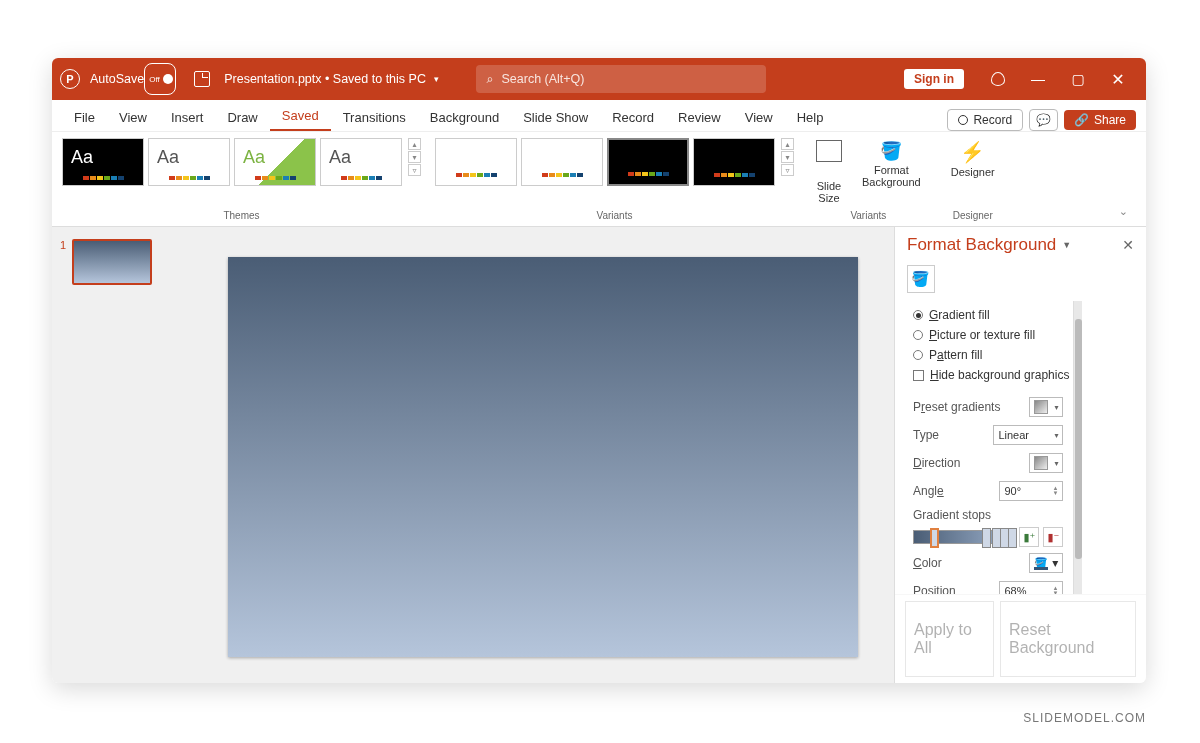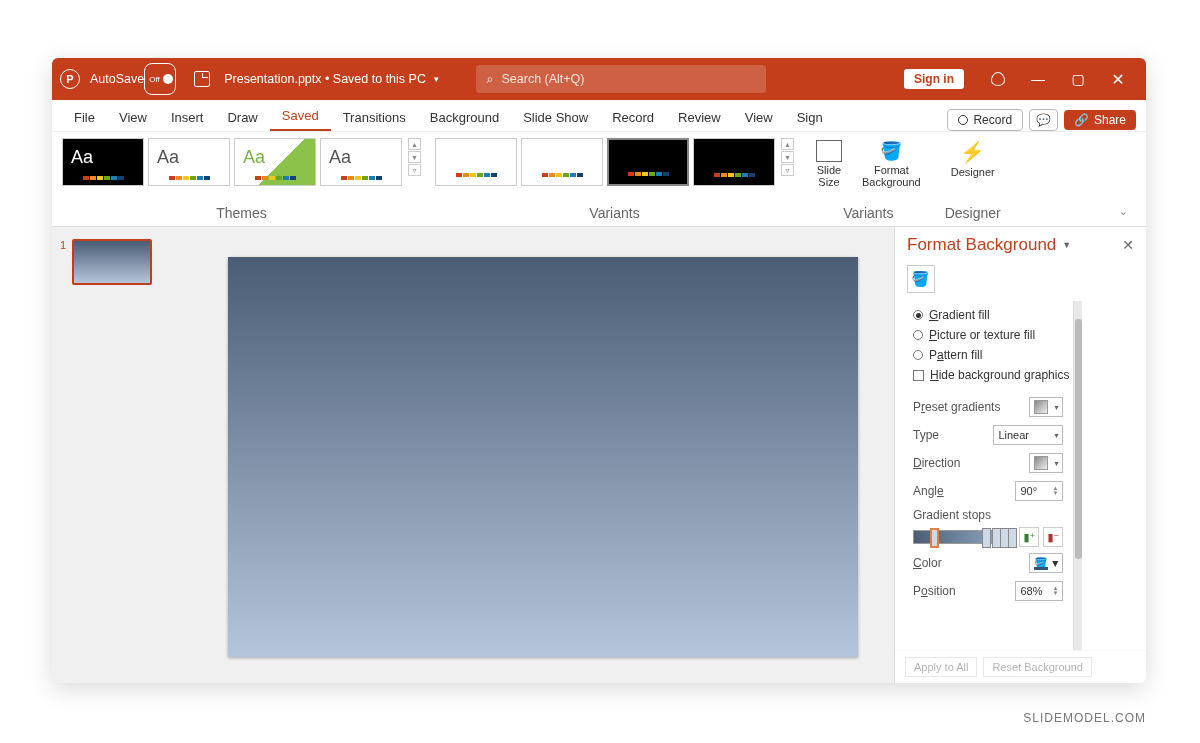--- a/index.html
+++ b/index.html
@@ -25,21 +25,21 @@
 .tab{padding:6px 12px;cursor:pointer;}
 .tab.active{color:#C43E1C;border-bottom:2px solid #C43E1C;font-weight:500;}
 .tabbar .right{margin-left:auto;display:flex;gap:6px;align-items:center;}
 .pill{border:1px solid #bbb;border-radius:4px;padding:3px 10px;font-size:12px;display:flex;align-items:center;gap:5px;}
 .pill.record::before{content:"";width:8px;height:8px;border-radius:50%;border:1.5px solid #333;display:inline-block;}
 .pill.share{background:#C43E1C;color:#fff;border:none;}
 .pill.comment{padding:3px 6px;}
 .ribbon{height:95px;background:#fff;display:flex;padding:6px 10px 0;gap:14px;border-bottom:1px solid #ddd;}
 .rgroup{display:flex;flex-direction:column;align-items:center;}
 .rgroup .body{flex:1;display:flex;align-items:flex-start;gap:4px;}
-.rgroup .label{font-size:14px;color:#666;padding:3px 0 5px;}
+.rgroup .label{font-size:10px;color:#666;padding:3px 0 5px;}
 .theme-thumb{width:82px;height:48px;border:1px solid #ccc;background:#fff;position:relative;display:flex;align-items:flex-end;justify-content:center;padding-bottom:5px;}
 .theme-thumb.dark{background:#000;}
 .theme-thumb.green{background:linear-gradient(135deg,#fff 55%,#8bc34a 55%);}
 .theme-thumb .aa{position:absolute;left:8px;top:8px;font-size:18px;color:#fff;}
 .theme-thumb.light .aa,.theme-thumb.green .aa{color:#555;}
 .theme-thumb.green .aa{color:#7cb342;}
 .colorstrip{display:flex;gap:1px;}
 .colorstrip span{width:6px;height:4px;}
 .spinner-col{display:flex;flex-direction:column;gap:1px;justify-content:center;margin-left:2px;}
 .spinner-col div{width:13px;height:12px;border:1px solid #ccc;font-size:8px;display:flex;align-items:center;justify-content:center;color:#888;}
@@ -66,35 +66,35 @@
 .radio{width:10px;height:10px;border:1px solid #777;border-radius:50%;display:inline-flex;align-items:center;justify-content:center;}
 .radio.sel::after{content:"";width:5px;height:5px;background:#333;border-radius:50%;}
 .cb{width:11px;height:11px;border:1px solid #777;}
 .ul{text-decoration:underline;}
 .field-row{display:flex;align-items:center;justify-content:space-between;padding:4px 6px 4px 0;}
 .field-row label{color:#555;}
 .dd{width:70px;height:20px;border:1px solid #bbb;display:flex;align-items:center;justify-content:space-between;padding:0 4px;font-size:11px;}
 .dd.sm{width:34px;}
 .dd .grad{width:14px;height:14px;background:linear-gradient(135deg,#888,#eee);border:1px solid #999;}
 .dd .car{font-size:8px;color:#666;}
-.numbox{width:48px;height:20px;border:1px solid #bbb;display:flex;align-items:center;padding:0 4px;font-size:11px;justify-content:space-between;}
+.numbox{width:64px;height:20px;border:1px solid #bbb;display:flex;align-items:center;padding:0 4px;font-size:11px;justify-content:space-between;}
 .numbox .spn{display:flex;flex-direction:column;font-size:6px;line-height:5px;color:#888;}
 .gstops-row{display:flex;align-items:center;gap:4px;padding:2px 6px 2px 0;}
 .gslider{flex:1;height:14px;background:linear-gradient(90deg,#4a5d75,#9db1cc);border:1px solid #999;position:relative;}
 .gstop{position:absolute;top:-3px;width:9px;height:20px;border:1px solid #888;background:#cfd8e6;}
 .gstop.sel{border:2px solid #e08040;}
 .gs-btn{width:20px;height:20px;border:1px solid #ccc;display:flex;align-items:center;justify-content:center;font-size:11px;color:#3a7a3a;}
 .gs-btn.rm{color:#b03030;}
 .colorbtn{width:34px;height:20px;border:1px solid #bbb;display:flex;align-items:center;justify-content:center;position:relative;}
 .colorbtn .sw{width:14px;height:3px;background:#335577;position:absolute;bottom:2px;left:4px;}
 .scroll-ind{width:9px;background:#e8e8e8;border-left:1px solid #ddd;}
 .scroll-ind .thumb{width:7px;height:240px;background:#bbb;margin:18px auto 0;border-radius:3px;}
 .sp-scroll-wrap{display:flex;flex:1;min-height:0;}
 .footer-btns{display:flex;gap:6px;padding:6px 10px;border-top:1px solid #eee;opacity:.45;}
-.footer-btns .fb{border:1px solid #ccc;padding:3px 8px;font-size:11px;color:#555;}
+.footer-btns .fb{border:1px solid #ccc;padding:19px 8px;font-size:16px;color:#555;}
 .watermark{position:absolute;bottom:18px;right:54px;font-size:12px;letter-spacing:1px;color:#777;}
 </style>
 </head>
 <body>
 
 <div class="app-window">
 
   <div class="titlebar">
     <div class="pp-icon">P</div>
     <div class="autosave">
@@ -127,21 +127,21 @@
       <div class="tab">View</div>
       <div class="tab">Insert</div>
       <div class="tab">Draw</div>
       <div class="tab active">Saved</div>
       <div class="tab">Transitions</div>
       <div class="tab">Background</div>
       <div class="tab">Slide Show</div>
       <div class="tab">Record</div>
       <div class="tab">Review</div>
       <div class="tab">View</div>
-      <div class="tab">Sign</div>
+      <div class="tab">Help</div>
       <div class="right">
       <div class="pill record">Record</div>
       <div class="pill comment">💬</div>
       <div class="pill share">🔗 <span>Share</span></div>
     </div>
   </div>
 
   <div class="ribbon">
     <div class="rgroup">
       <div class="body" id="themes-host">
@@ -244,21 +244,21 @@
             <div>▾</div>
             <div>▿</div>
           </div>
         </div>
       <div class="label">Variants</div>
     </div>
     <div class="rgroup">
       <div class="body">
         <div class="cust-item">
           <div class="ic"></div>
-          <span style="white-space:pre;text-align:center;">Slide
+          <span style="white-space:pre;text-align:center;margin-top:16px;">Slide
 Size</span>
         </div>
         <div class="cust-item">
           <div style="font-size:18px;">🪣</div>
           <span style="white-space:pre;text-align:center;">Format
 Background</span>
         </div>
       </div>
       <div class="label">Variants</div>
     </div>

